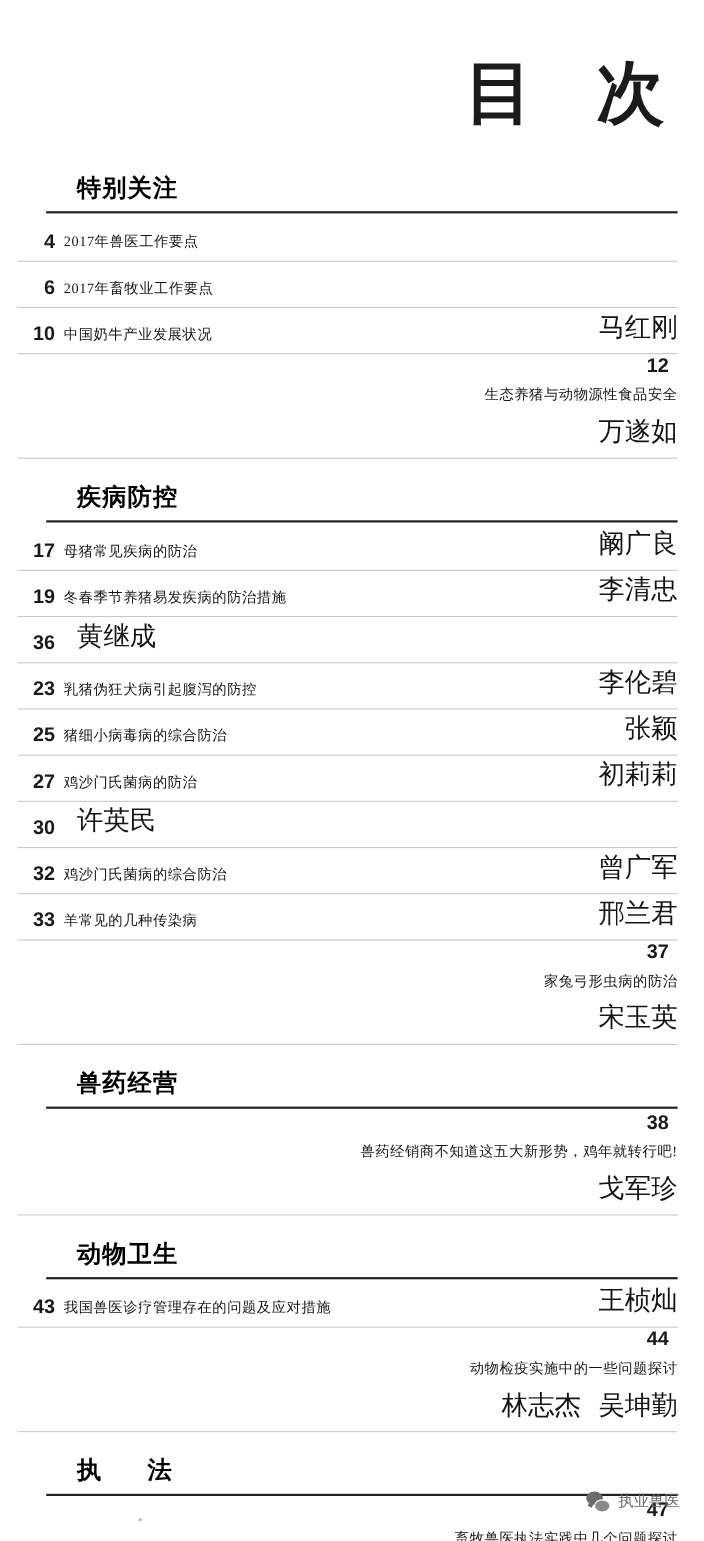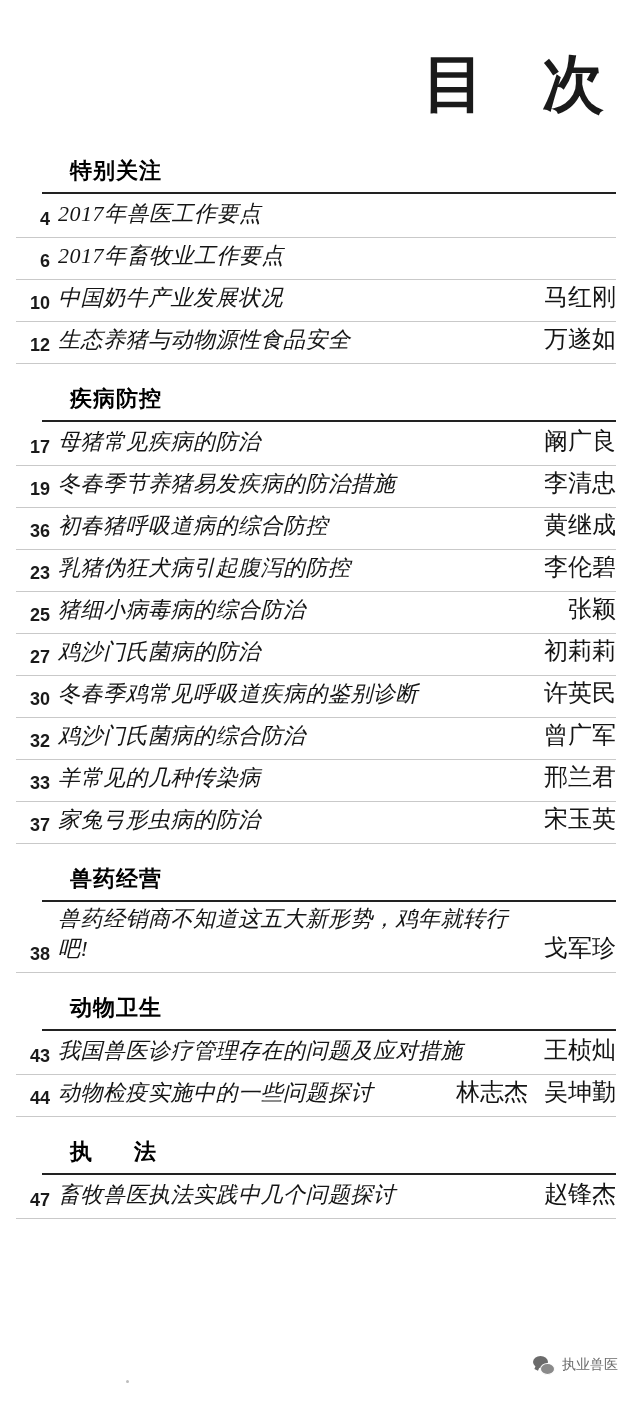--- a/index.html
+++ b/index.html
@@ -54,41 +54,41 @@
   .entry {
     display: flex;
     align-items: baseline;
     border-bottom: 1px solid #c9c9c9;
     min-height: 41px;
     margin-left: 0;
     margin-right: 8px;
   }
   .entry:last-child {
     border-bottom: 1px solid #c9c9c9;
+    flex-direction: column;
   }
   .page-num {
     width: 34px;
     text-align: right;
     font-family: "Liberation Sans", "DejaVu Sans", sans-serif;
     font-weight: bold;
     font-size: 18px;
     color: #1a1a1a;
     padding-right: 8px;
     flex: 0 0 auto;
     align-self: flex-end;
     padding-bottom: 7px;
   }
   .entry-title {
     flex: 1 1 auto;
-    font-size: 22px;
+    font-size: 13px;
     color: #151515;
     padding-bottom: 8px;
     align-self: flex-end;
     letter-spacing: 0.5px;
-    font-style: italic;
   }
   .authors {
     flex: 0 0 auto;
     font-size: 24px;
     color: #151515;
     padding-bottom: 8px;
     align-self: flex-end;
     white-space: nowrap;
     padding-left: 12px;
   }
@@ -189,41 +189,39 @@
           <div class="entry-title">母猪常见疾病的防治</div>
           <div class="authors"><span>阚广良</span></div>
         </div>
         <div class="entry">
           <div class="page-num">19</div>
           <div class="entry-title">冬春季节养猪易发疾病的防治措施</div>
           <div class="authors"><span>李清忠</span></div>
         </div>
         <div class="entry">
           <div class="page-num">36</div>
-          <div class="entry-title">初春猪呼吸道病的综合防控</div>
           <div class="authors"><span>黄继成</span></div>
         </div>
         <div class="entry">
           <div class="page-num">23</div>
           <div class="entry-title">乳猪伪狂犬病引起腹泻的防控</div>
           <div class="authors"><span>李伦碧</span></div>
         </div>
         <div class="entry">
           <div class="page-num">25</div>
           <div class="entry-title">猪细小病毒病的综合防治</div>
           <div class="authors"><span>张颖</span></div>
         </div>
         <div class="entry">
           <div class="page-num">27</div>
           <div class="entry-title">鸡沙门氏菌病的防治</div>
           <div class="authors"><span>初莉莉</span></div>
         </div>
         <div class="entry">
           <div class="page-num">30</div>
-          <div class="entry-title">冬春季鸡常见呼吸道疾病的鉴别诊断</div>
           <div class="authors"><span>许英民</span></div>
         </div>
         <div class="entry">
           <div class="page-num">32</div>
           <div class="entry-title">鸡沙门氏菌病的综合防治</div>
           <div class="authors"><span>曾广军</span></div>
         </div>
         <div class="entry">
           <div class="page-num">33</div>
           <div class="entry-title">羊常见的几种传染病</div>

